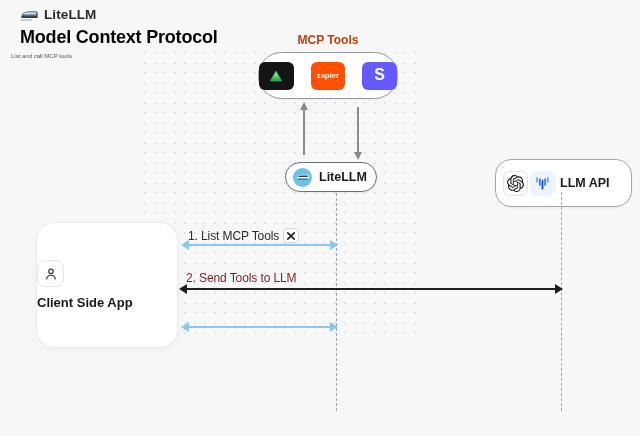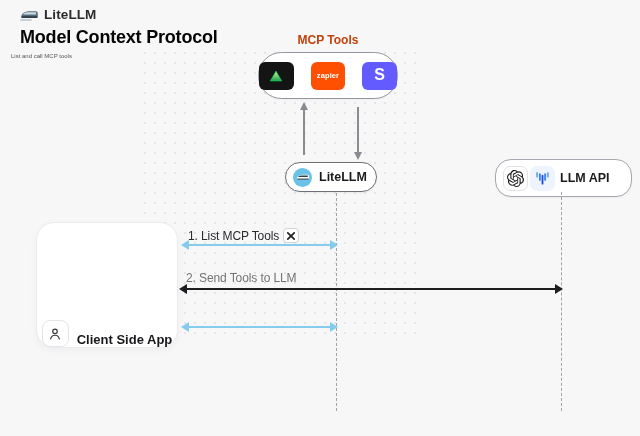--- a/index.html
+++ b/index.html
@@ -47,58 +47,59 @@
   .varrow.down .vhead { bottom:0; border-top:8px solid #8a8a90; }
 
   
   .node-pill {
     position:absolute; background:#fff; border-radius:16px;
     display:flex; align-items:center; box-shadow:0 1px 2px rgba(0,0,0,0.05);
   }
   .litellm-pill { left:285px; top:162px; width:92px; height:30px; border:1.3px solid #6f6f76; padding-left:7px; gap:7px; }
   .litellm-circle { width:19px; height:19px; border-radius:50%; background:#6ac2e8; display:flex; align-items:center; justify-content:center; overflow:hidden; }
   .node-label { font-size:12.5px; font-weight:700; color:#1b1b1e; }
-  .llm-pill { left:495px; top:159px; width:137px; height:38px; border:1.3px solid #a7a7af; padding-left:7px; gap:2px; }
+  .llm-pill { left:495px; top:159px; width:137px; height:48px; border:1.3px solid #a7a7af; padding-left:7px; gap:2px; }
   .prov-sq { width:25px; height:25px; border-radius:7px; display:flex; align-items:center; justify-content:center; }
   .prov-sq.openai { background:#fff; border:1px solid #e2e2e8; }
   .prov-sq.blue { background:#edf4fe; }
   .llm-pill .node-label { margin-left:3px; }
 
   
   .dashline { position:absolute; width:0; border-left:1.7px dashed #a2a2a8; }
   .dash-litellm { left:336px; top:193px; height:218px; }
   .dash-llm { left:561px; top:192px; height:219px; }
 
   
   .client-box {
     position:absolute; left:36px; top:222px; width:142px; height:126px;
     background:#fff; border:1.5px solid #ebebf0; border-radius:18px;
-    display:flex; align-items:flex-end; justify-content:center; gap:8px;
+    display:flex; align-items:flex-start; justify-content:center; gap:8px;
     box-shadow:0 3px 8px rgba(0,0,0,0.04);
+    flex-direction:column;
   }
   .client-iconsq { width:27px; height:27px; border:1px solid #e4e4ea; border-radius:8px; background:#fff;
     display:flex; align-items:center; justify-content:center; }
   .client-label { font-size:13px; font-weight:700; color:#18181b; }
 
   
   .harrow { position:absolute; height:12px; }
   .harrow .hline { position:absolute; left:5px; right:5px; top:5px; height:1.8px; background:currentColor; }
   .harrow .head-l, .harrow .head-r { position:absolute; top:0.8px; width:0; height:0;
     border-top:5px solid transparent; border-bottom:5px solid transparent; }
   .harrow .head-l { left:0; border-right:8px solid currentColor; }
   .harrow .head-r { right:0; border-left:8px solid currentColor; }
   .harrow.blue { color:#85cbee; }
   .harrow.dark { color:#1e1e20; }
   .arrow-1 { left:181px; top:239px; width:157px; }
   .arrow-2 { left:179px; top:283px; width:384px; }
   .arrow-3 { left:181px; top:321px; width:157px; }
 
   .seq-label { position:absolute; display:flex; align-items:center; gap:4px; font-size:12px; }
   .seq-label .txt { font-weight:500; color:#2a2a2e; letter-spacing:-0.1px; }
-  .seq-label.muted .txt { color:#737373; font-weight:400; }
+  .seq-label.muted .txt { color:#7f1d1d; font-weight:400; }
   .label-1 { left:188px; top:228px; }
   .label-2 { left:186px; top:271px; }
   .label-3 { left:188px; top:310px; }
   .tool-badge {
     display:inline-flex; align-items:center; justify-content:center;
     width:16px; height:15px; background:#fff; border:1px solid #d2d2d9; border-radius:4px;
   }
 </style>
 </head>
 <body>

